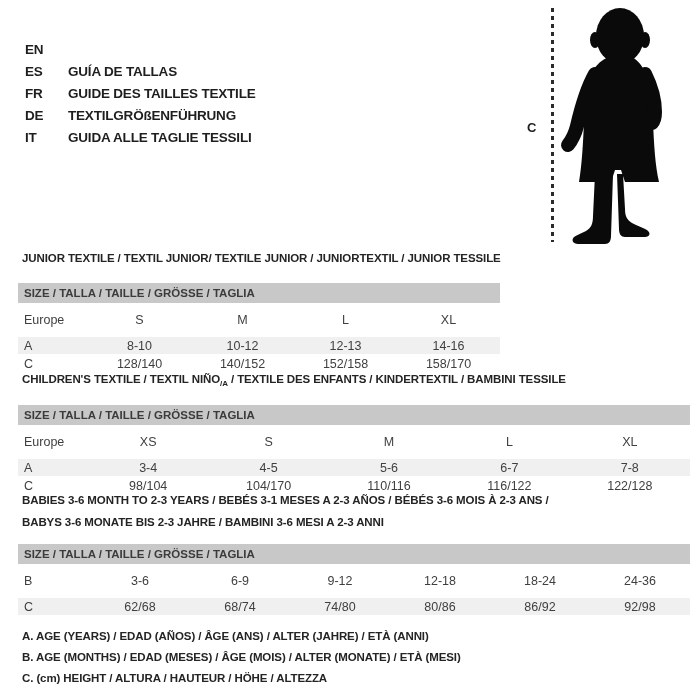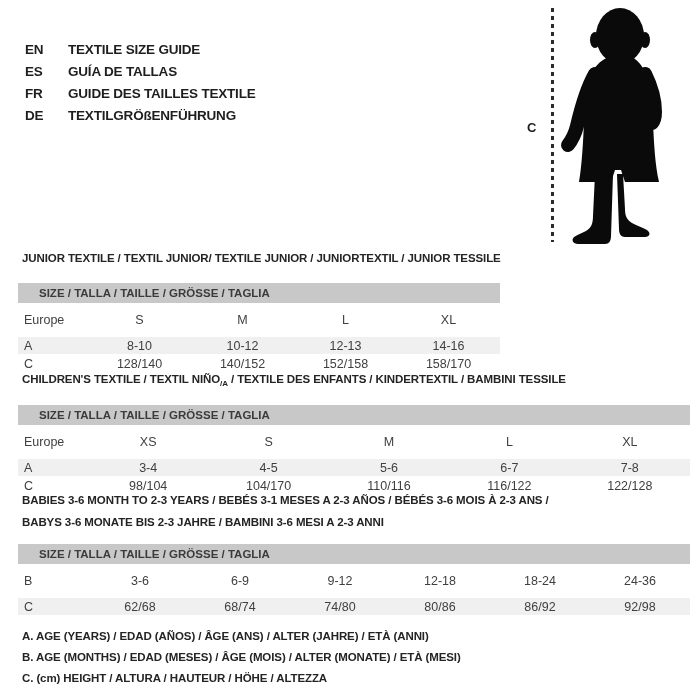--- a/index.html
+++ b/index.html
@@ -24,21 +24,21 @@
   .sec-title { position:absolute; left:22px; font-weight:700; font-size:11.5px;
     letter-spacing:-0.1px; color:#242424; white-space:nowrap; }
   .sub { font-size:8px; vertical-align:sub; }
 
   
   .tbl { position:absolute; left:18px; }
   .t1 { width:482px; top:283px; }
   .t2 { width:672px; top:405px; }
   .t3 { width:672px; top:544px; }
   .tbl-header { height:20px; line-height:20px; background:#c8c8c8;
-    font-weight:700; font-size:11.5px; padding-left:21px; color:#3b3b3b; box-sizing:border-box; }
+    font-weight:700; font-size:11.5px; padding-left:6px; color:#3b3b3b; box-sizing:border-box; }
   .row { display:grid; align-items:center; font-size:12.5px; color:#3f3f3f; }
   .t1 .row { grid-template-columns:70px repeat(4,1fr); }
   .t2 .row { grid-template-columns:70px repeat(5,1fr); }
   .t3 .row { grid-template-columns:72px repeat(6,1fr); }
   .rh18 { height:34px; }
   .rh17 { height:17px; }
   .rh20 { height:20px; }
   .row.hl { background:#f0f0f0; }
   .lab { padding-left:6px; }
   .val { text-align:center; }
@@ -49,33 +49,36 @@
     letter-spacing:-0.1px; color:#242424; white-space:nowrap; }
 </style>
 </head>
 <body>
 
 <div class="page">
 
   <div class="langs">
     <div class="lang-row">
       <span class="lang-code">EN</span>
-      <span>TEXTILE SIZE GUIDE</span>
     </div>
     <div class="lang-row">
       <span class="lang-code">ES</span>
       <span>GUÍA DE TALLAS</span>
     </div>
     <div class="lang-row">
       <span class="lang-code">FR</span>
       <span>GUIDE DES TAILLES TEXTILE</span>
     </div>
     <div class="lang-row">
       <span class="lang-code">DE</span>
       <span>TEXTILGRÖßENFÜHRUNG</span>
+    </div>
+    <div class="lang-row">
+      <span class="lang-code">IT</span>
+      <span>GUIDA ALLE TAGLIE TESSILI</span>
     </div>
   </div>
 
   <span class="fig-label">C</span>
   <div class="dotted-line"></div>
   <svg class="baby-svg" width="140" height="242" viewBox="0 0 140 242">
     <g fill="#0a0a0a">
       <ellipse cx="65" cy="32" rx="24" ry="28"></ellipse>
       <ellipse cx="40" cy="36" rx="5" ry="8"></ellipse>
       <ellipse cx="90" cy="36" rx="5" ry="8"></ellipse>

